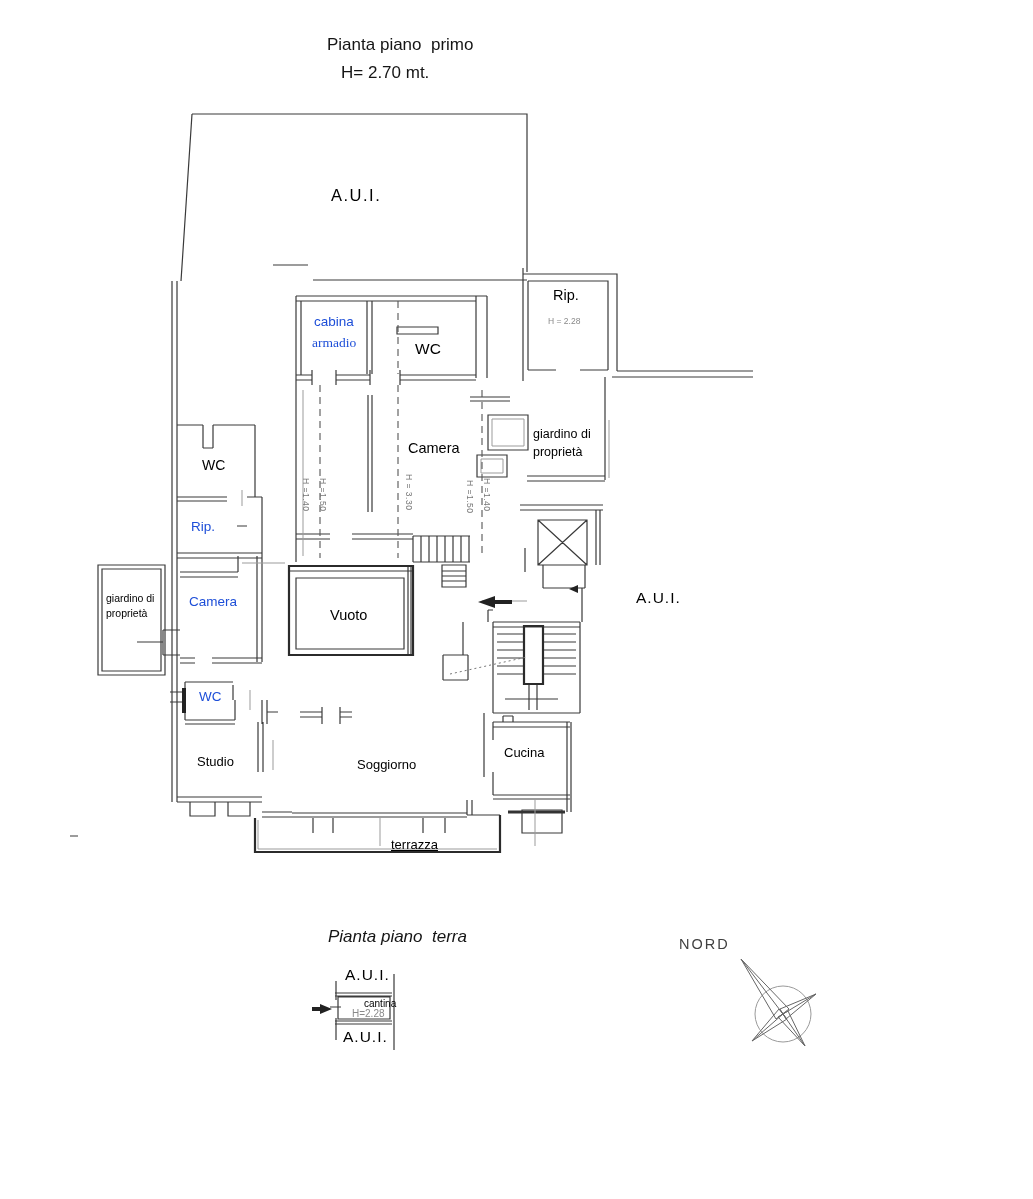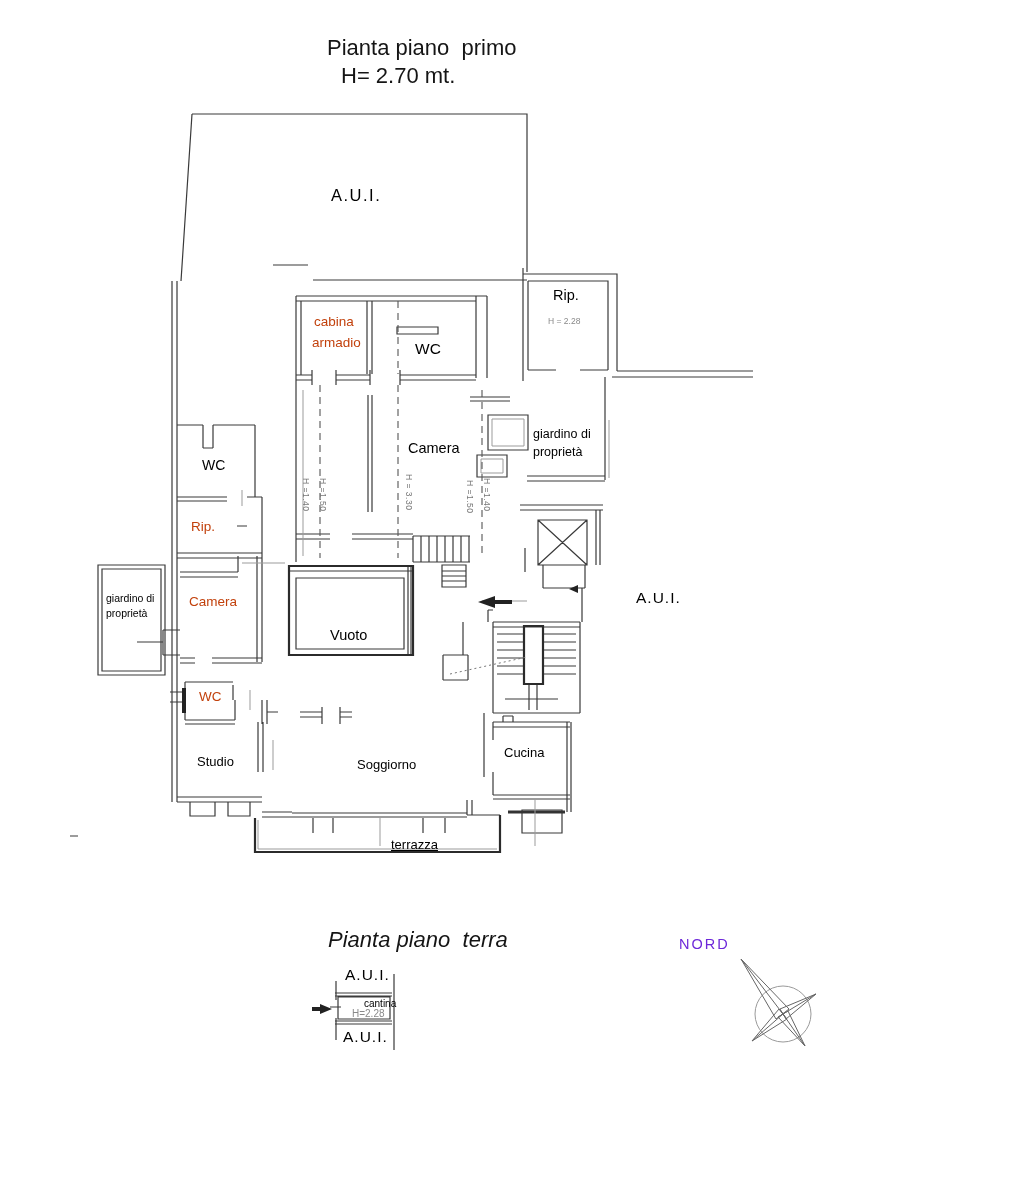--- a/index.html
+++ b/index.html
@@ -2,22 +2,22 @@
 <html><head>
 <meta charset="utf-8">
 <style>
   html,body{margin:0;padding:0;}
   body{
     width:1033px;height:1199px;background:#ffffff;position:relative;
     font-family:"Liberation Sans", sans-serif;overflow:hidden;
   }
   #plan{position:absolute;left:0;top:0;}
   .lbl{position:absolute;color:#000000;white-space:pre;line-height:1.1;}
-  .title{font-size:22px;color:#151515;}
-  .room{font-size:13.5px;color:#c2410c;}
+  .title{font-size:17px;color:#151515;}
+  .room{font-size:13.5px;color:#1d4ed8;}
   .small-gray{color:#8a8a8a;}
   .vlabel{
     position:absolute;transform-origin:0 0;transform:rotate(90deg);
     font-size:8.5px;color:#777;letter-spacing:.5px;white-space:pre;
   }
   svg{display:block;}
 </style>
 </head>
 <body>
 
@@ -124,49 +124,49 @@
 
 <div class="lbl title" style="left:327px;top:36px;">Pianta piano  primo</div>
 <div class="lbl title" style="left:327px;top:64px;margin-left:14px;">H= 2.70 mt.</div>
 
 <div class="lbl" style="left:331px;top:186px;font-size:16.5px;letter-spacing:1.5px;">A.U.I.</div>
 
 <div class="lbl" style="left:553px;top:288px;font-size:14.5px;">Rip.</div>
 <div class="lbl small-gray" style="left:548px;top:317px;font-size:8.5px;">H = 2.28</div>
 
 <div class="lbl room" style="left:314px;top:315px;">cabina</div>
-<div class="lbl room" style="left:312px;top:336px;">armadio</div>
+<div class="lbl room" style="left:312px;top:336px;font-family:Liberation Serif, serif;">armadio</div>
 
 <div class="lbl" style="left:415px;top:340px;font-size:15.5px;">WC</div>
 <div class="lbl" style="left:408px;top:441px;font-size:14.5px;">Camera</div>
 
 <div class="vlabel" style="left:311px;top:478px;">H =1.40</div>
 <div class="vlabel" style="left:328px;top:478px;">H =1.50</div>
 <div class="vlabel" style="left:414px;top:474px;">H = 3.30</div>
 <div class="vlabel" style="left:475px;top:480px;">H =1.50</div>
 <div class="vlabel" style="left:492px;top:478px;">H =1.40</div>
 
 <div class="lbl" style="left:533px;top:428px;font-size:12.5px;">giardino di</div>
 <div class="lbl" style="left:533px;top:446px;font-size:12.5px;">proprietà</div>
 
 <div class="lbl" style="left:202px;top:458px;font-size:14px;">WC</div>
 <div class="lbl room" style="left:191px;top:520px;">Rip.</div>
 
 <div class="lbl" style="left:106px;top:593px;font-size:10.5px;">giardino di</div>
 <div class="lbl" style="left:106px;top:608px;font-size:10.5px;">proprietà</div>
 
 <div class="lbl room" style="left:189px;top:595px;">Camera</div>
-<div class="lbl" style="left:330px;top:628px;font-size:14.5px;">Vuoto</div>
+<div class="lbl" style="left:330px;top:608px;font-size:14.5px;">Vuoto</div>
 <div class="lbl" style="left:636px;top:589px;font-size:15.5px;letter-spacing:1px;">A.U.I.</div>
 
 <div class="lbl room" style="left:199px;top:690px;">WC</div>
 <div class="lbl" style="left:197px;top:755px;font-size:13px;">Studio</div>
 <div class="lbl" style="left:357px;top:758px;font-size:13px;">Soggiorno</div>
 <div class="lbl" style="left:504px;top:746px;font-size:13px;">Cucina</div>
 <div class="lbl" style="left:391px;top:838px;font-size:13px;text-decoration:underline;">terrazza</div>
 
 <div class="lbl title" style="left:328px;top:928px;font-style:italic;">Pianta piano  terra</div>
 <div class="lbl" style="left:345px;top:966px;font-size:15.5px;letter-spacing:1px;">A.U.I.</div>
 <div class="lbl" style="left:364px;top:998px;font-size:10px;">cantina</div>
 <div class="lbl small-gray" style="left:352px;top:1008px;font-size:10px;">H=2.28</div>
 <div class="lbl" style="left:343px;top:1028px;font-size:15.5px;letter-spacing:1px;">A.U.I.</div>
 
-<div class="lbl" style="left:679px;top:937px;font-size:14.5px;letter-spacing:2px;color:#6d28d9;">NORD</div>
+<div class="lbl" style="left:679px;top:937px;font-size:14.5px;letter-spacing:2px;color:#404040;">NORD</div>
 
 </body></html>

